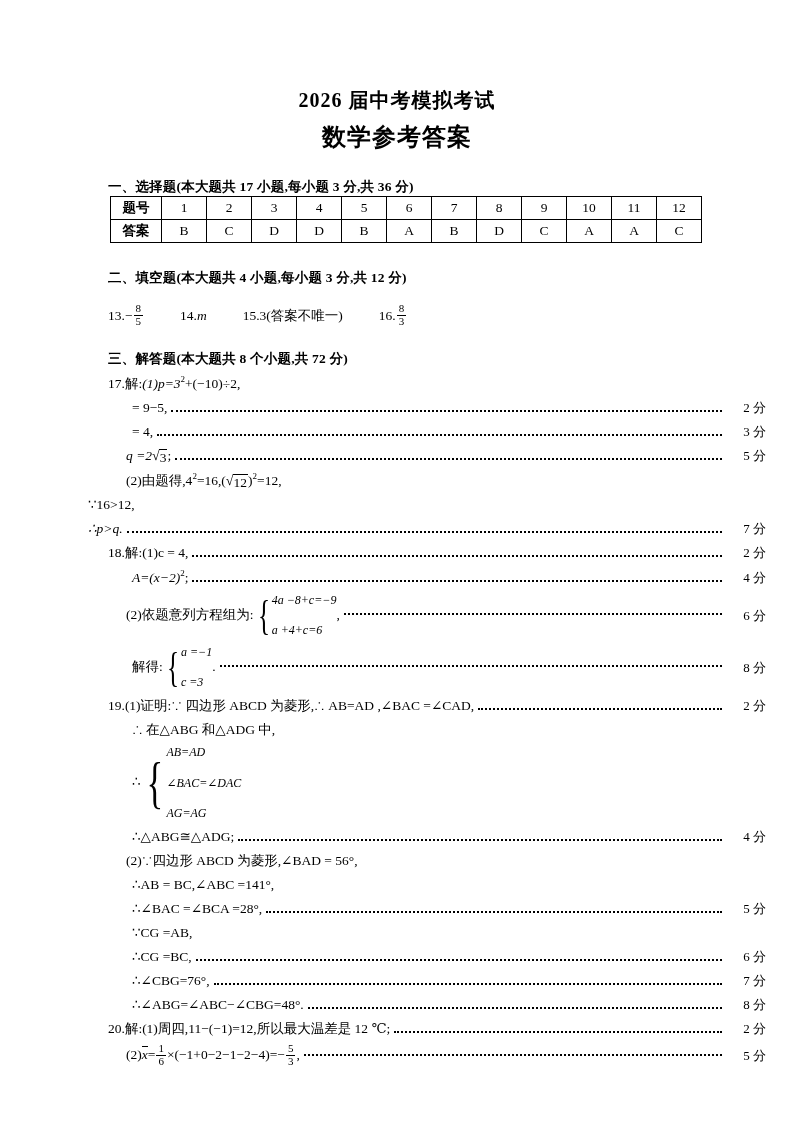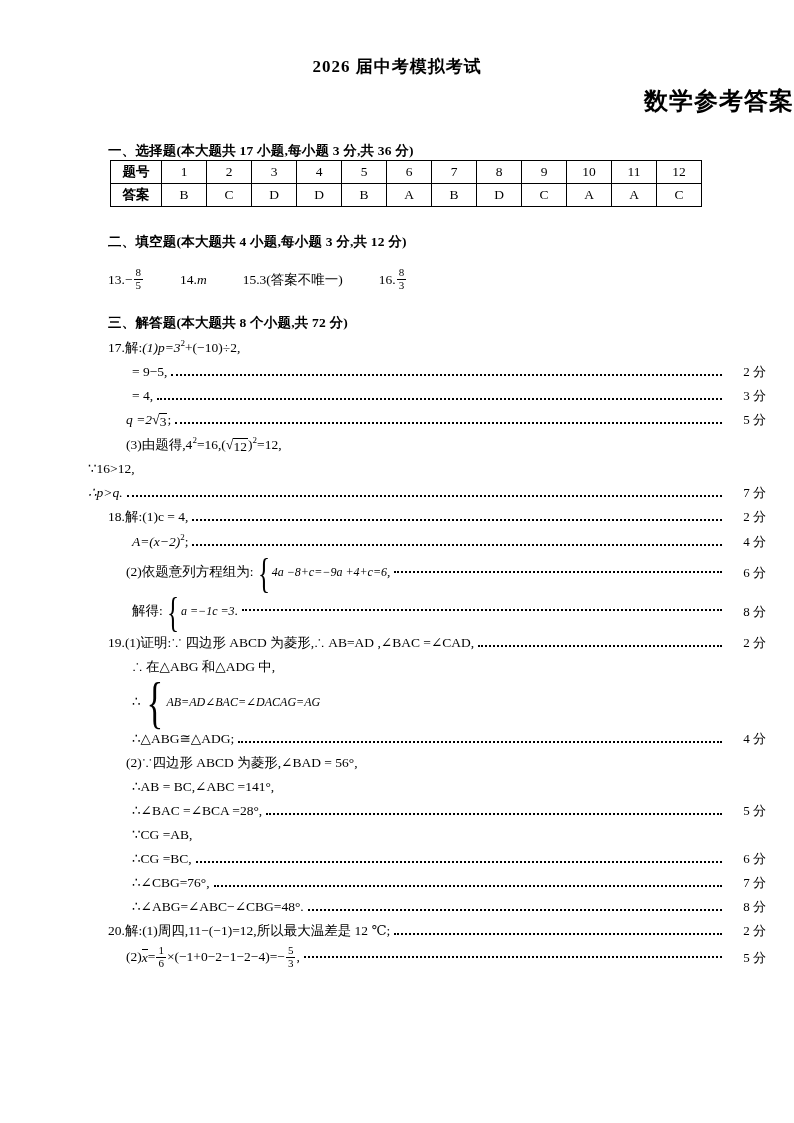--- a/index.html
+++ b/index.html
@@ -19,28 +19,28 @@
     position: relative;
     width: 794px;
     height: 1123px;
     box-sizing: border-box;
     padding: 0;
   }
 
   
   .title-main {
     text-align: center;
-    font-size: 17px;
+    font-size: 20px;
     font-weight: bold;
     letter-spacing: 1px;
-    margin-top: 56px;
+    margin-top: 88px;
     line-height: 1.25;
   }
   .title-sub {
-    text-align: right;
+    text-align: center;
     font-size: 24px;
     font-weight: bold;
     letter-spacing: 1px;
     margin-top: 9px;
     line-height: 1.25;
   }
 
   
   .section-head {
     font-size: 13.5px;
@@ -154,24 +154,25 @@
   }
   .system .brace {
     font-size: 30px;
     line-height: 0.78;
     font-weight: 300;
     transform: scaleX(0.6);
     display: inline-block;
   }
   .system .eqs {
     display: inline-flex;
-    flex-direction: row;
+    flex-direction: column;
     font-size: 12px;
     line-height: 1.3;
     margin-left: -2px;
+    gap: 15px;
   }
   .system.tall .brace { font-size: 42px; }
   .system.tall3 .brace { font-size: 58px; line-height: 0.72; }
   .sol.multi { align-items: center; }
 </style>
 </head>
 <body>
 
 <div class="page">
 
@@ -268,21 +269,21 @@
   <div class="sol i4">
     <span class="content"><span class="ital">q =2</span><span class="sqrt">
           <span class="radical">√</span>
           <span class="rad-body">3</span>
         </span><span>;</span></span>
     <span class="leader"></span>
     <span class="score">5 分</span>
   </div>
 
   <div class="sol i4">
-    <span class="content"><span>(3)由题得,4</span><sup class="ex">2</sup><span>=16,(</span><span class="sqrt">
+    <span class="content"><span>(2)由题得,4</span><sup class="ex">2</sup><span>=16,(</span><span class="sqrt">
           <span class="radical">√</span>
           <span class="rad-body">12</span>
         </span><span>)</span><sup class="ex">2</sup><span>=12,</span></span>
     <span class="leader none"></span>
     <span class="score empty">&nbsp;</span>
   </div>
 
   <div class="sol i2">
     <span class="content">∵16&gt;12,</span>
     <span class="leader none"></span>

